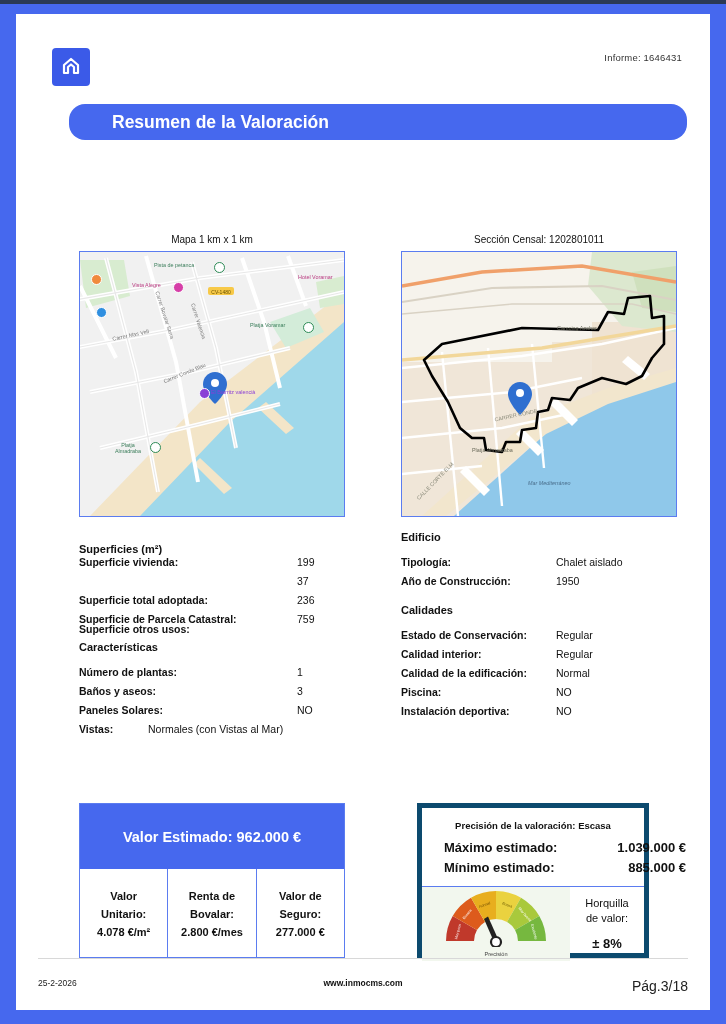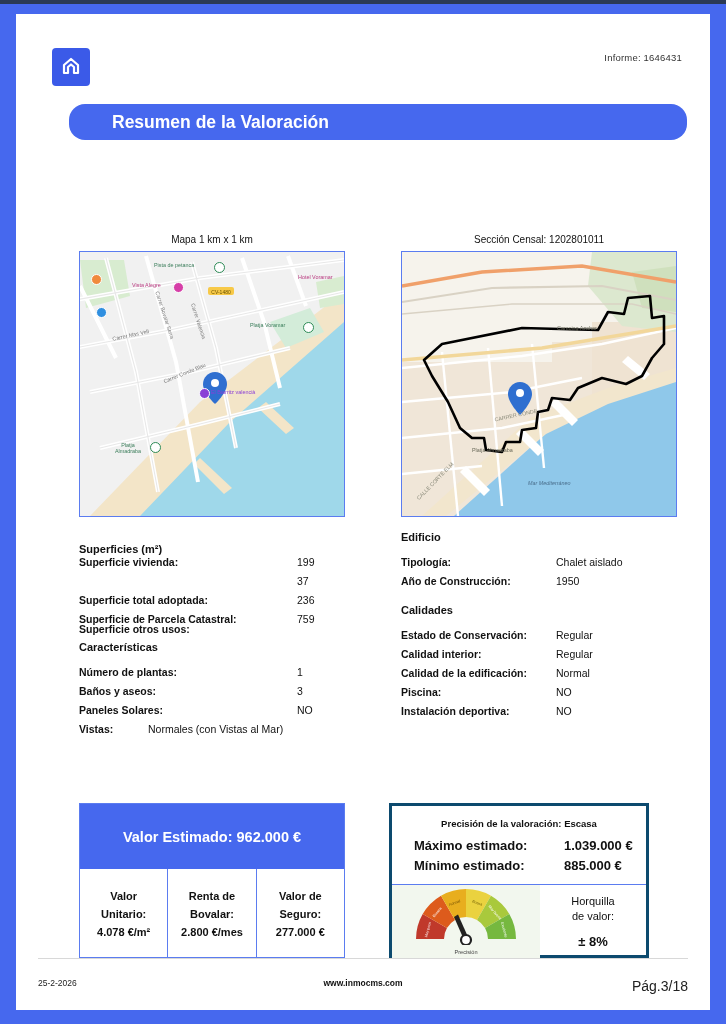--- a/index.html
+++ b/index.html
@@ -104,37 +104,37 @@
   .val-cell {
     flex: 1; display: flex; flex-direction: column;
     align-items: center; justify-content: center; gap: 6px;
     font-size: 11px; font-weight: bold; color: #111;
     border-right: 1px solid #5b7cf0;
   }
   .val-cell:last-child { border-right: none; }
 
   
   .prec-box {
-    position: absolute; left: 373px; top: 789px;
-    width: 260px; height: 155px;
-    border: 3px solid #0c4a6e;
+    position: absolute; left: 401px; top: 789px;
+    width: 232px; height: 155px;
+    border: 5px solid #0c4a6e;
   }
   .prec-top {
     position: absolute; left: 0; top: 0; width: 100%; height: 79px;
     border-bottom: 1px solid #5b7cf0;
   }
   .prec-title {
     position: absolute; top: 12px; width: 100%; text-align: center;
     font-size: 9.5px; font-weight: bold; color: #111;
   }
   .prec-line {
     position: absolute; font-size: 13px; font-weight: bold; color: #111;
   }
   .prec-line .lbl { position: absolute; left: 0; white-space: nowrap; }
-  .prec-line .amt { position: absolute; left: 150px; width: 92px; text-align: left; }
+  .prec-line .amt { position: absolute; left: 150px; width: 92px; text-align: right; }
   .prec-bottom {
     position: absolute; left: 0; top: 79px; width: 100%; height: 74px;
     display: flex;
   }
   .gauge-wrap {
     width: 148px; height: 100%; background: #f2f7ee;
     position: relative;
   }
   .horq {
     flex: 1; display: flex; flex-direction: column;

